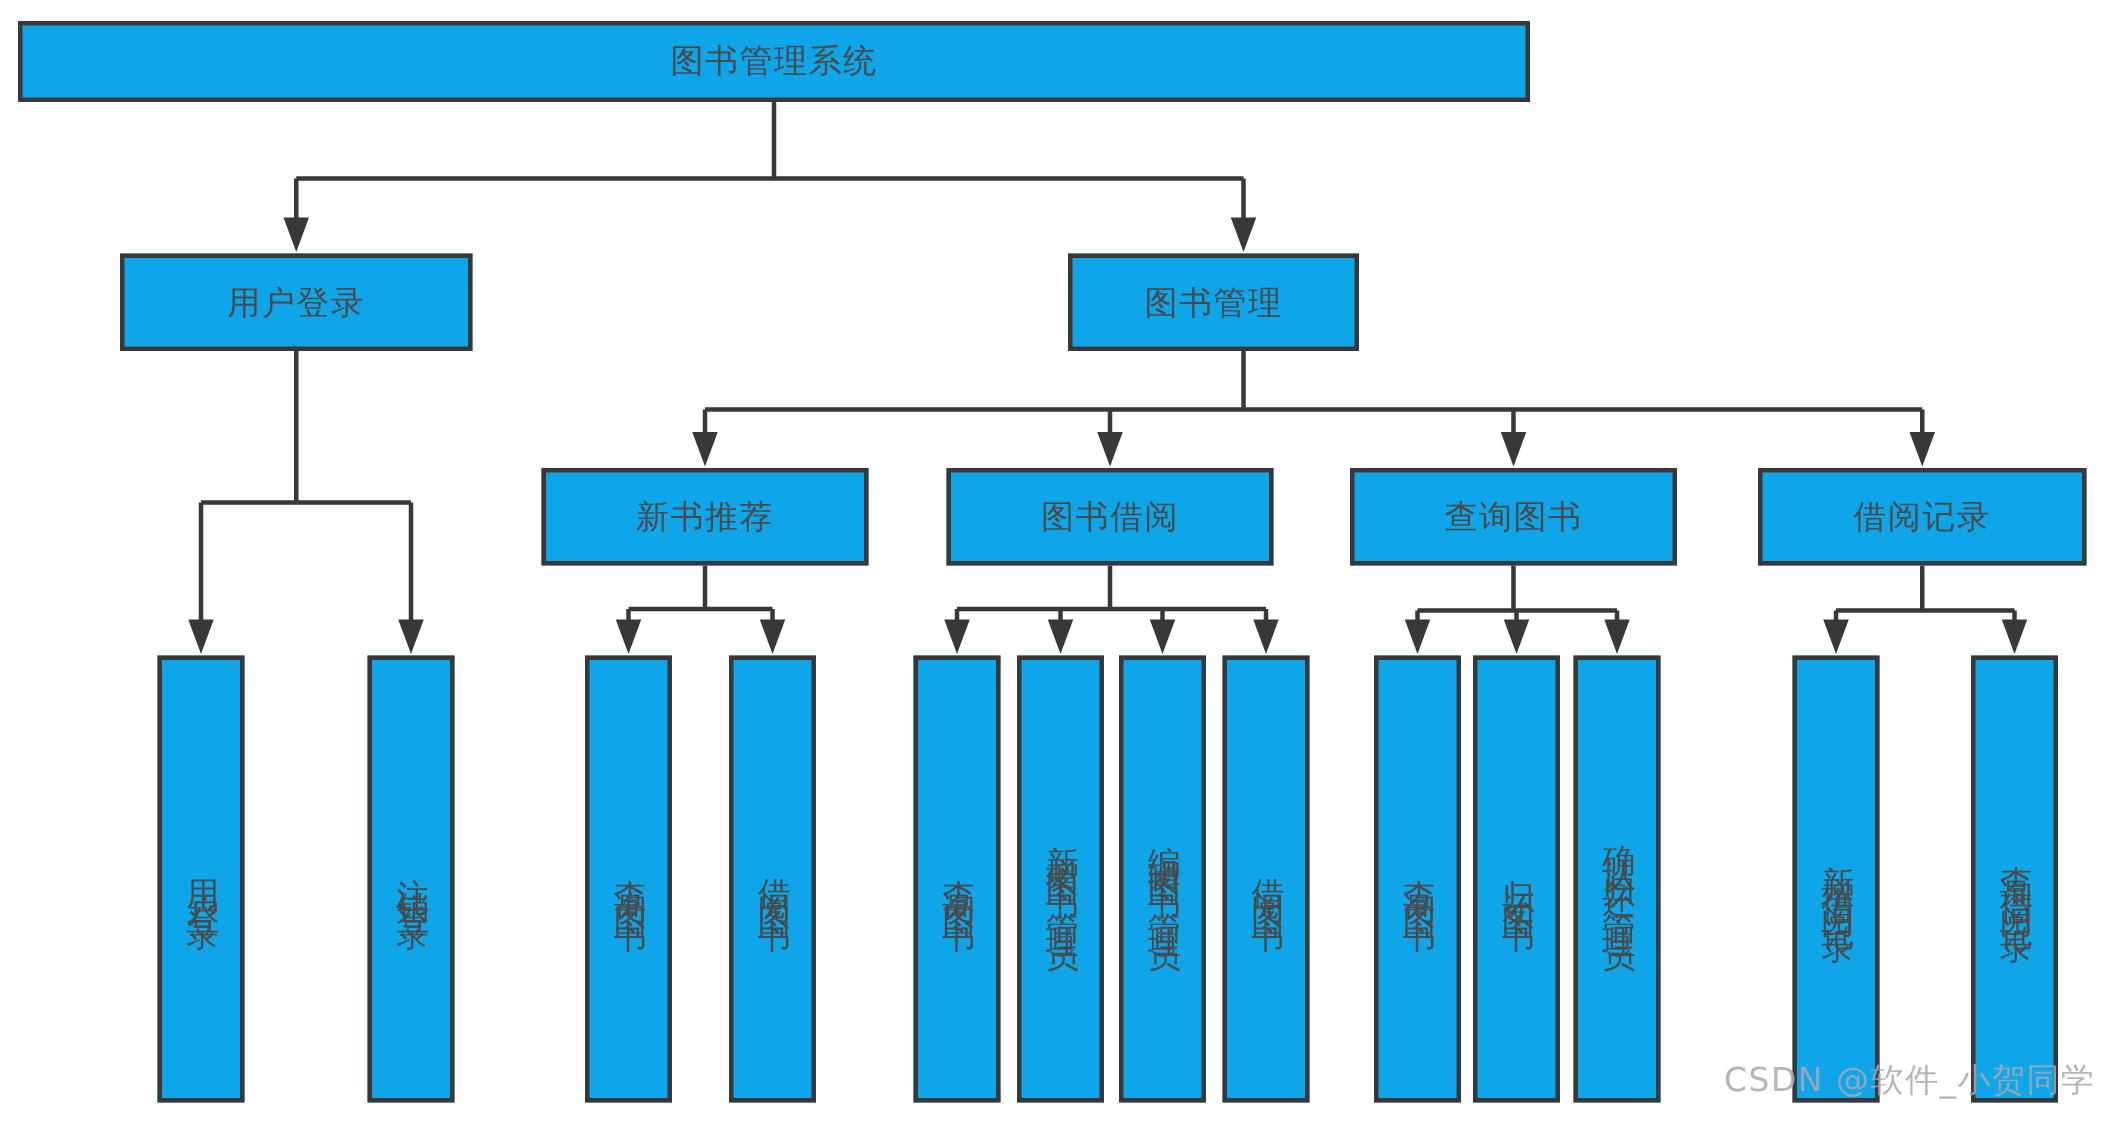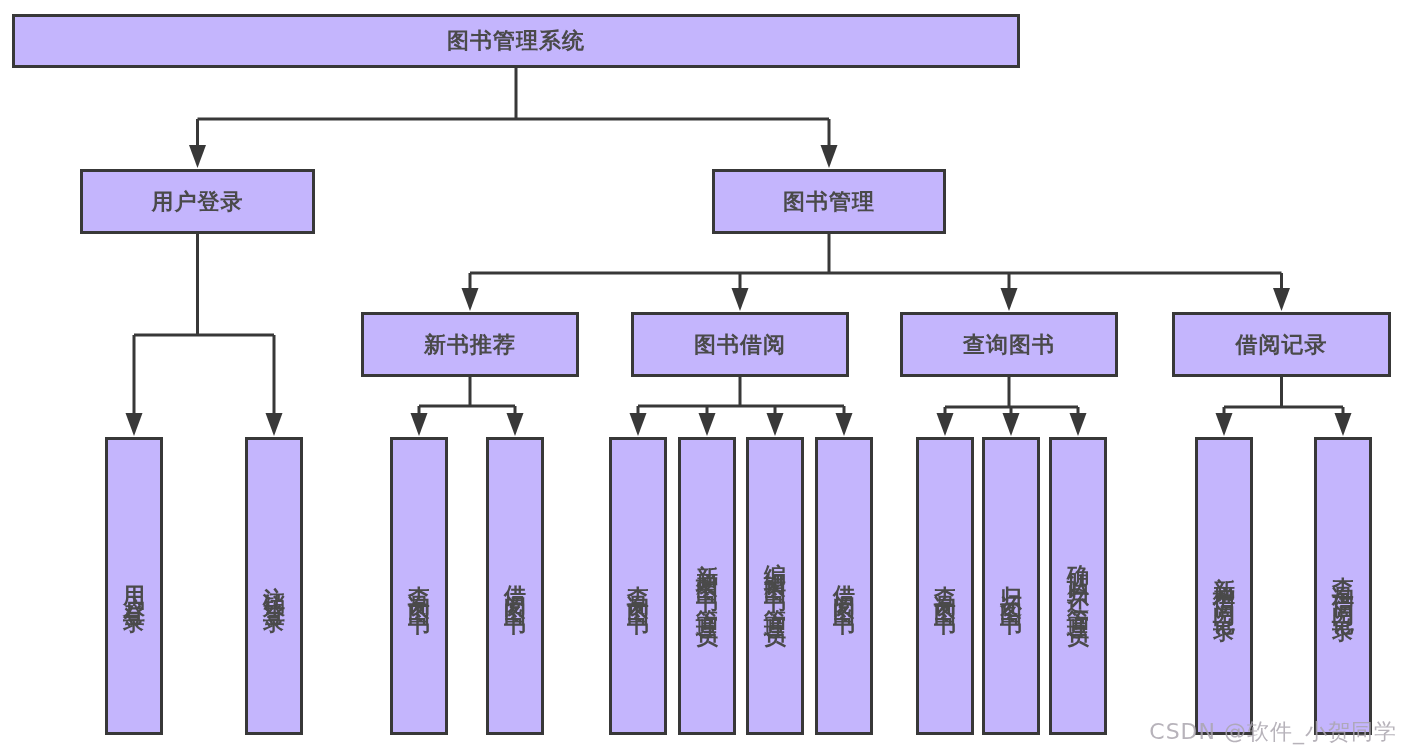--- a/index.html
+++ b/index.html
@@ -8,32 +8,32 @@
     width:1405px;height:747px;
     background:#ffffff;
     font-family:"DejaVu Sans","Liberation Sans",sans-serif;
     overflow:hidden;
   }
   .connectors{position:absolute;left:0;top:0;z-index:1;}
   .connectors path{stroke:#383838;stroke-width:3;fill:none;}
   .connectors polygon{fill:#383838;stroke:none;}
   .box{
     position:absolute;box-sizing:border-box;z-index:2;
-    border:3px solid #383838;background:#c4b5fd;
-    display:flex;align-items:center;justify-content:center;font-weight:bold;
+    border:3px solid #383838;background:#0ea5e9;
+    display:flex;align-items:center;justify-content:center;
   }
   .box .lbl{
     color:#4a4a4a;font-size:22px;letter-spacing:1px;white-space:nowrap;
   }
   .leaf .lbl{
     writing-mode:vertical-rl;text-orientation:mixed;
     letter-spacing:9px;line-height:1.1;white-space:normal;
   }
   .watermark{
-    position:absolute;right:8px;bottom:0;z-index:3;
+    position:absolute;right:8px;bottom:12px;z-index:3;
     font-size:22px;color:#aba6af;opacity:.85;letter-spacing:1px;
   }
 </style>
 </head>
 <body>
 
 <div class="stage">
 
   <svg class="connectors" width="1405" height="747" viewBox="0 0 1405 747">
 
@@ -71,21 +71,21 @@
     <polygon points="1334.5,413 1351.5,413 1343,436"></polygon>
   </svg>
 
   <div class="box" style="left:12px;top:14px;width:1008px;height:54px">
     <span class="lbl">图书管理系统</span>
   </div>
 
   <div class="box" style="left:80px;top:169px;width:235px;height:65px">
     <span class="lbl">用户登录</span>
   </div>
-  <div class="box" style="left:712px;top:169px;width:234px;height:65px">
+  <div class="box" style="left:712px;top:169px;width:194px;height:65px">
     <span class="lbl">图书管理</span>
   </div>
 
   <div class="box" style="left:361px;top:312px;width:218px;height:65px">
     <span class="lbl">新书推荐</span>
   </div>
   <div class="box" style="left:631px;top:312px;width:218px;height:65px">
     <span class="lbl">图书借阅</span>
   </div>
   <div class="box" style="left:900px;top:312px;width:218px;height:65px">

